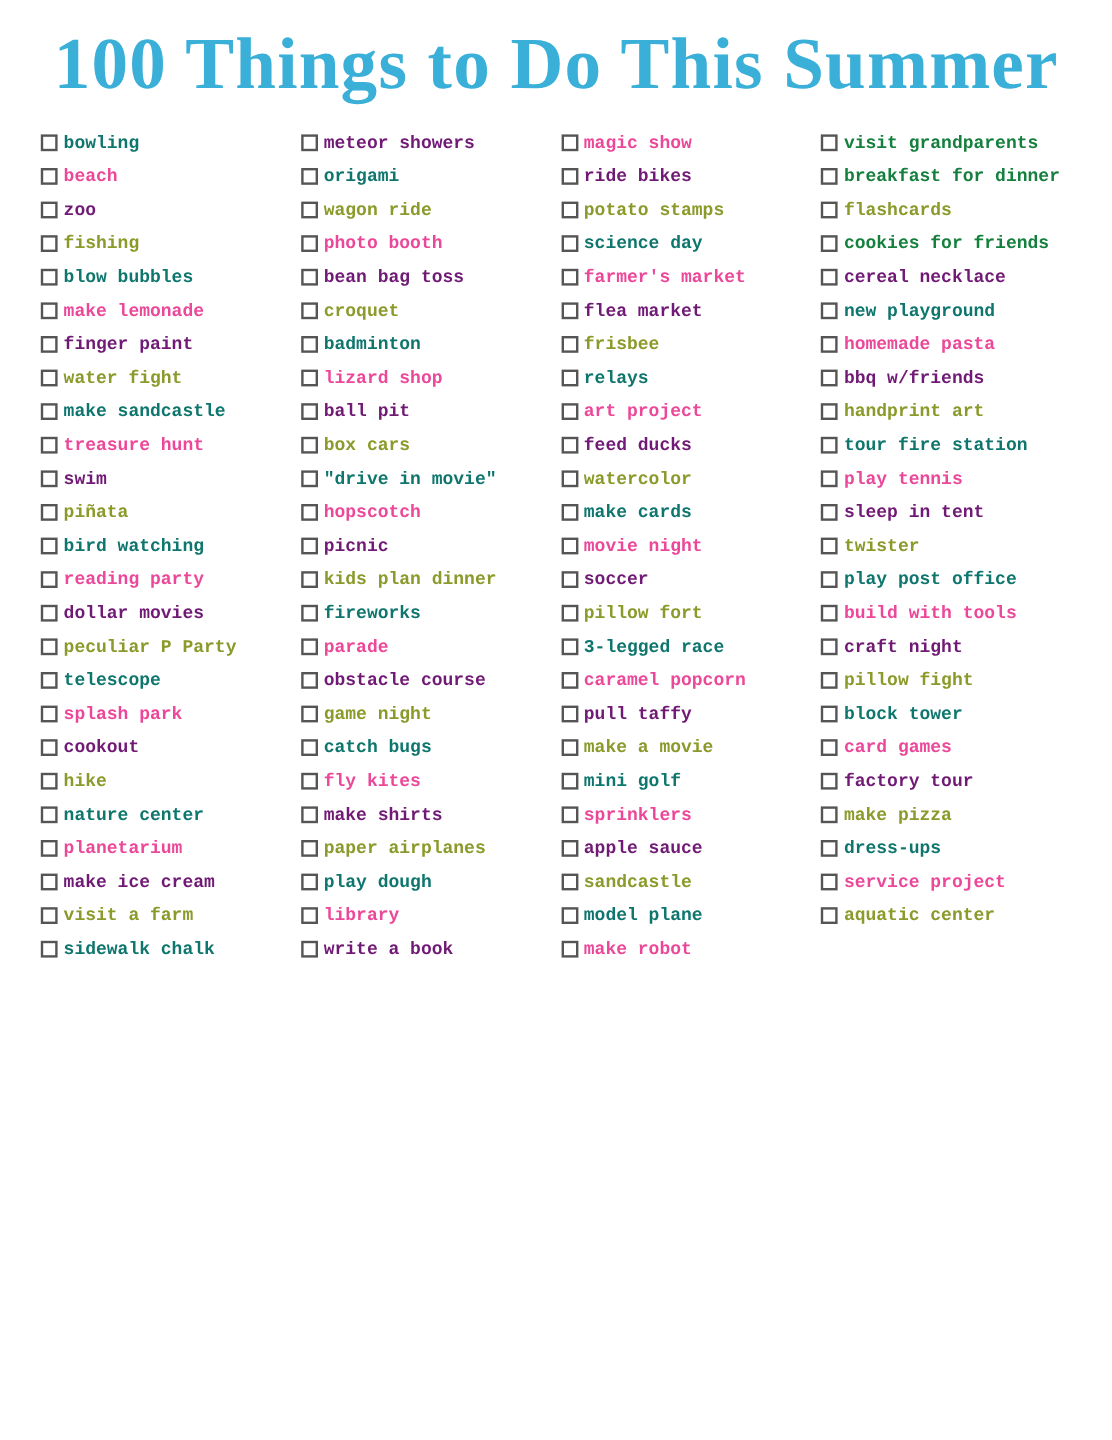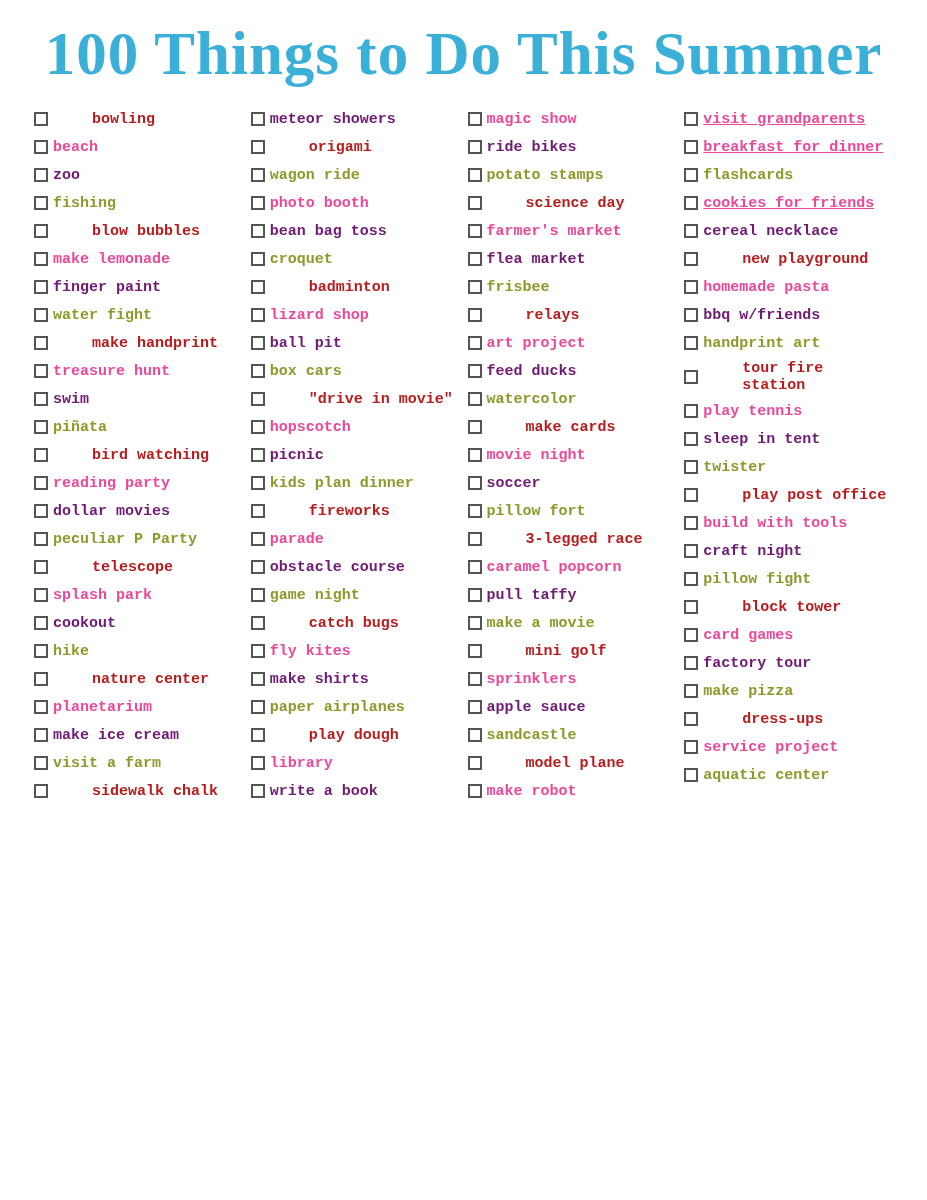--- a/index.html
+++ b/index.html
@@ -44,25 +44,25 @@
       flex-shrink: 0;
       display: inline-block;
       background: #fff;
     }
     .item-label {
       font-size: 15px;
       font-weight: bold;
       font-family: 'Courier New', Courier, monospace;
     }
     
-    .c-purple { color: #b91c1c; margin-left: 39px; }
+    .c-purple { color: #0f766e; }
     .c-orange { color: #ec4899; }
     .c-teal { color: #701a75; font-family: Liberation Mono, monospace; }
     .c-olive { color: #8b9a2a; }
-    .c-darkgray { color: #ec4899; text-decoration: underline; }
+    .c-darkgray { color: #15803d; }
   </style>
 </head>
 <body>
 
 <h1>100 Things to Do This Summer</h1>
 
 <div class="grid" id="grid-container">
 <div class="col">
       <div class="item">
         <span class="checkbox"></span>
@@ -91,21 +91,21 @@
       <div class="item">
         <span class="checkbox"></span>
         <span class="item-label c-teal">finger paint</span>
       </div>
       <div class="item">
         <span class="checkbox"></span>
         <span class="item-label c-olive">water fight</span>
       </div>
       <div class="item">
         <span class="checkbox"></span>
-        <span class="item-label c-purple">make handprint</span>
+        <span class="item-label c-purple">make sandcastle</span>
       </div>
       <div class="item">
         <span class="checkbox"></span>
         <span class="item-label c-orange">treasure hunt</span>
       </div>
       <div class="item">
         <span class="checkbox"></span>
         <span class="item-label c-teal">swim</span>
       </div>
       <div class="item">

